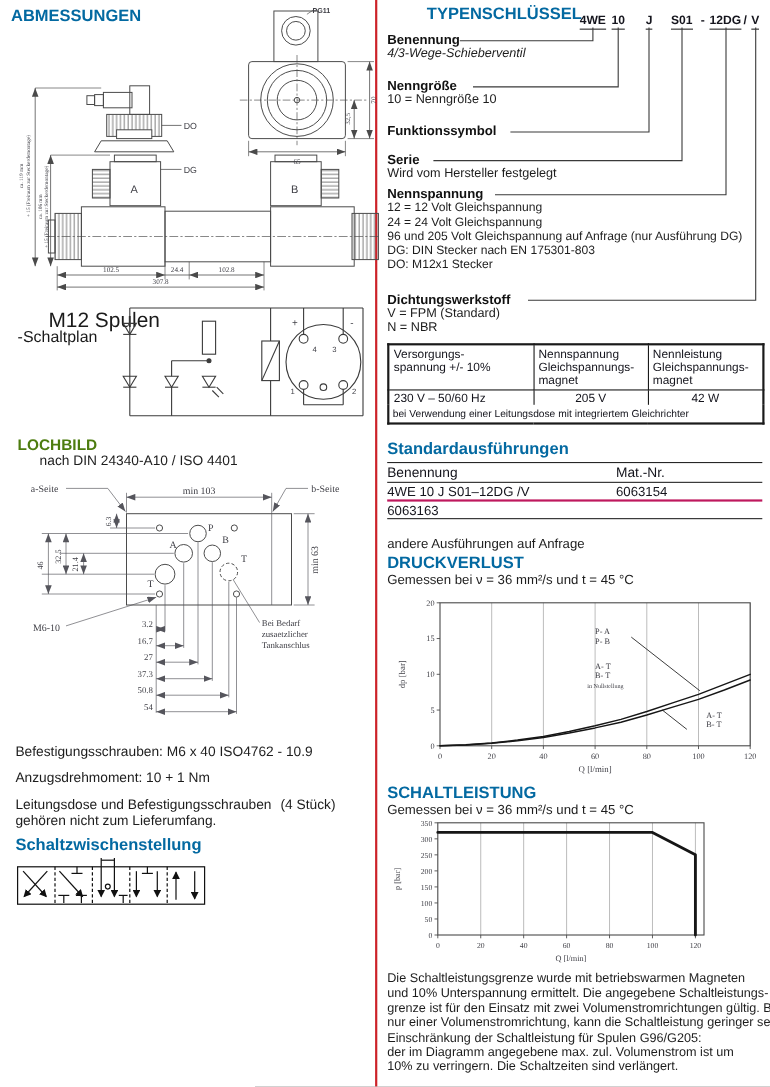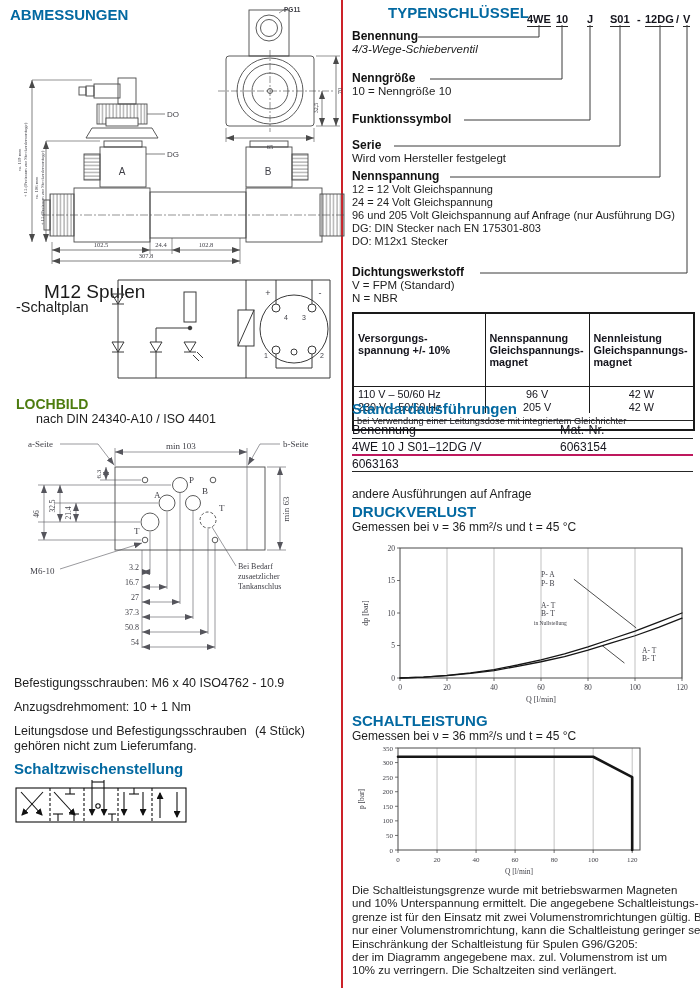--- a/index.html
+++ b/index.html
@@ -11,21 +11,21 @@
   .blab{font-size:12px;font-weight:bold;color:#111;white-space:nowrap;}
   .txt{font-size:11.5px;color:#1d1d1d;white-space:nowrap;}
   .txt11{font-size:11px;color:#1d1d1d;white-space:nowrap;}
   .txt12{font-size:12.5px;color:#1d1d1d;white-space:nowrap;}
   .divider{position:absolute;left:341px;top:0;width:2px;height:988px;background:#cc2229;}
   .code{position:absolute;top:13px;font-size:11px;font-weight:bold;color:#15151d;white-space:nowrap;}
   .code.u{border-bottom:1.2px solid #2a2a2a;padding-bottom:1px;}
   
   table.supply{position:absolute;left:352px;top:312px;width:341px;border-collapse:collapse;
       border:2px solid #1a1a1a;font-size:10.8px;color:#14141c;table-layout:fixed;}
-  table.supply th{font-weight:bold;text-align:left;vertical-align:top;padding:18px 4px;
+  table.supply th{font-weight:normal;text-align:left;vertical-align:top;padding:2px 4px;
       border-right:1px solid #1a1a1a;border-bottom:1px solid #1a1a1a;}
   table.supply th:last-child{border-right:none;}
   table.supply td{padding:0 4px;border-right:1px solid #1a1a1a;height:13px;}
   table.supply td:last-child{border-right:none;}
   table.supply td.c{text-align:center;}
   table.supply td.foot{border-right:none;font-size:9.3px;padding:1px 3px 2px 3px;}
   .pre{white-space:pre-line;}
   
   .std{position:absolute;left:352px;top:420px;width:341px;color:#14141c;}
   .std-row{display:flex;align-items:center;border-bottom:2px solid #be185d;height:15px;font-size:12px;}
@@ -364,25 +364,20 @@
     <tbody>
         <tr>
       <th class="pre">Versorgungs-
 spannung   +/- 10%</th>
       <th class="pre">Nennspannung
 Gleichspannungs-
 magnet</th>
       <th class="pre">Nennleistung
 Gleichspannungs-
 magnet</th>
-    </tr>
-    <tr>
-      <td>110 V – 50/60 Hz</td>
-      <td class="c">96 V</td>
-      <td class="c">42 W</td>
     </tr>
     <tr>
       <td>230 V – 50/60 Hz</td>
       <td class="c">205 V</td>
       <td class="c">42 W</td>
     </tr>
     <tr>
       <td class="foot" colspan="3">bei Verwendung einer Leitungsdose mit integriertem Gleichrichter</td>
     </tr>
   </tbody>

